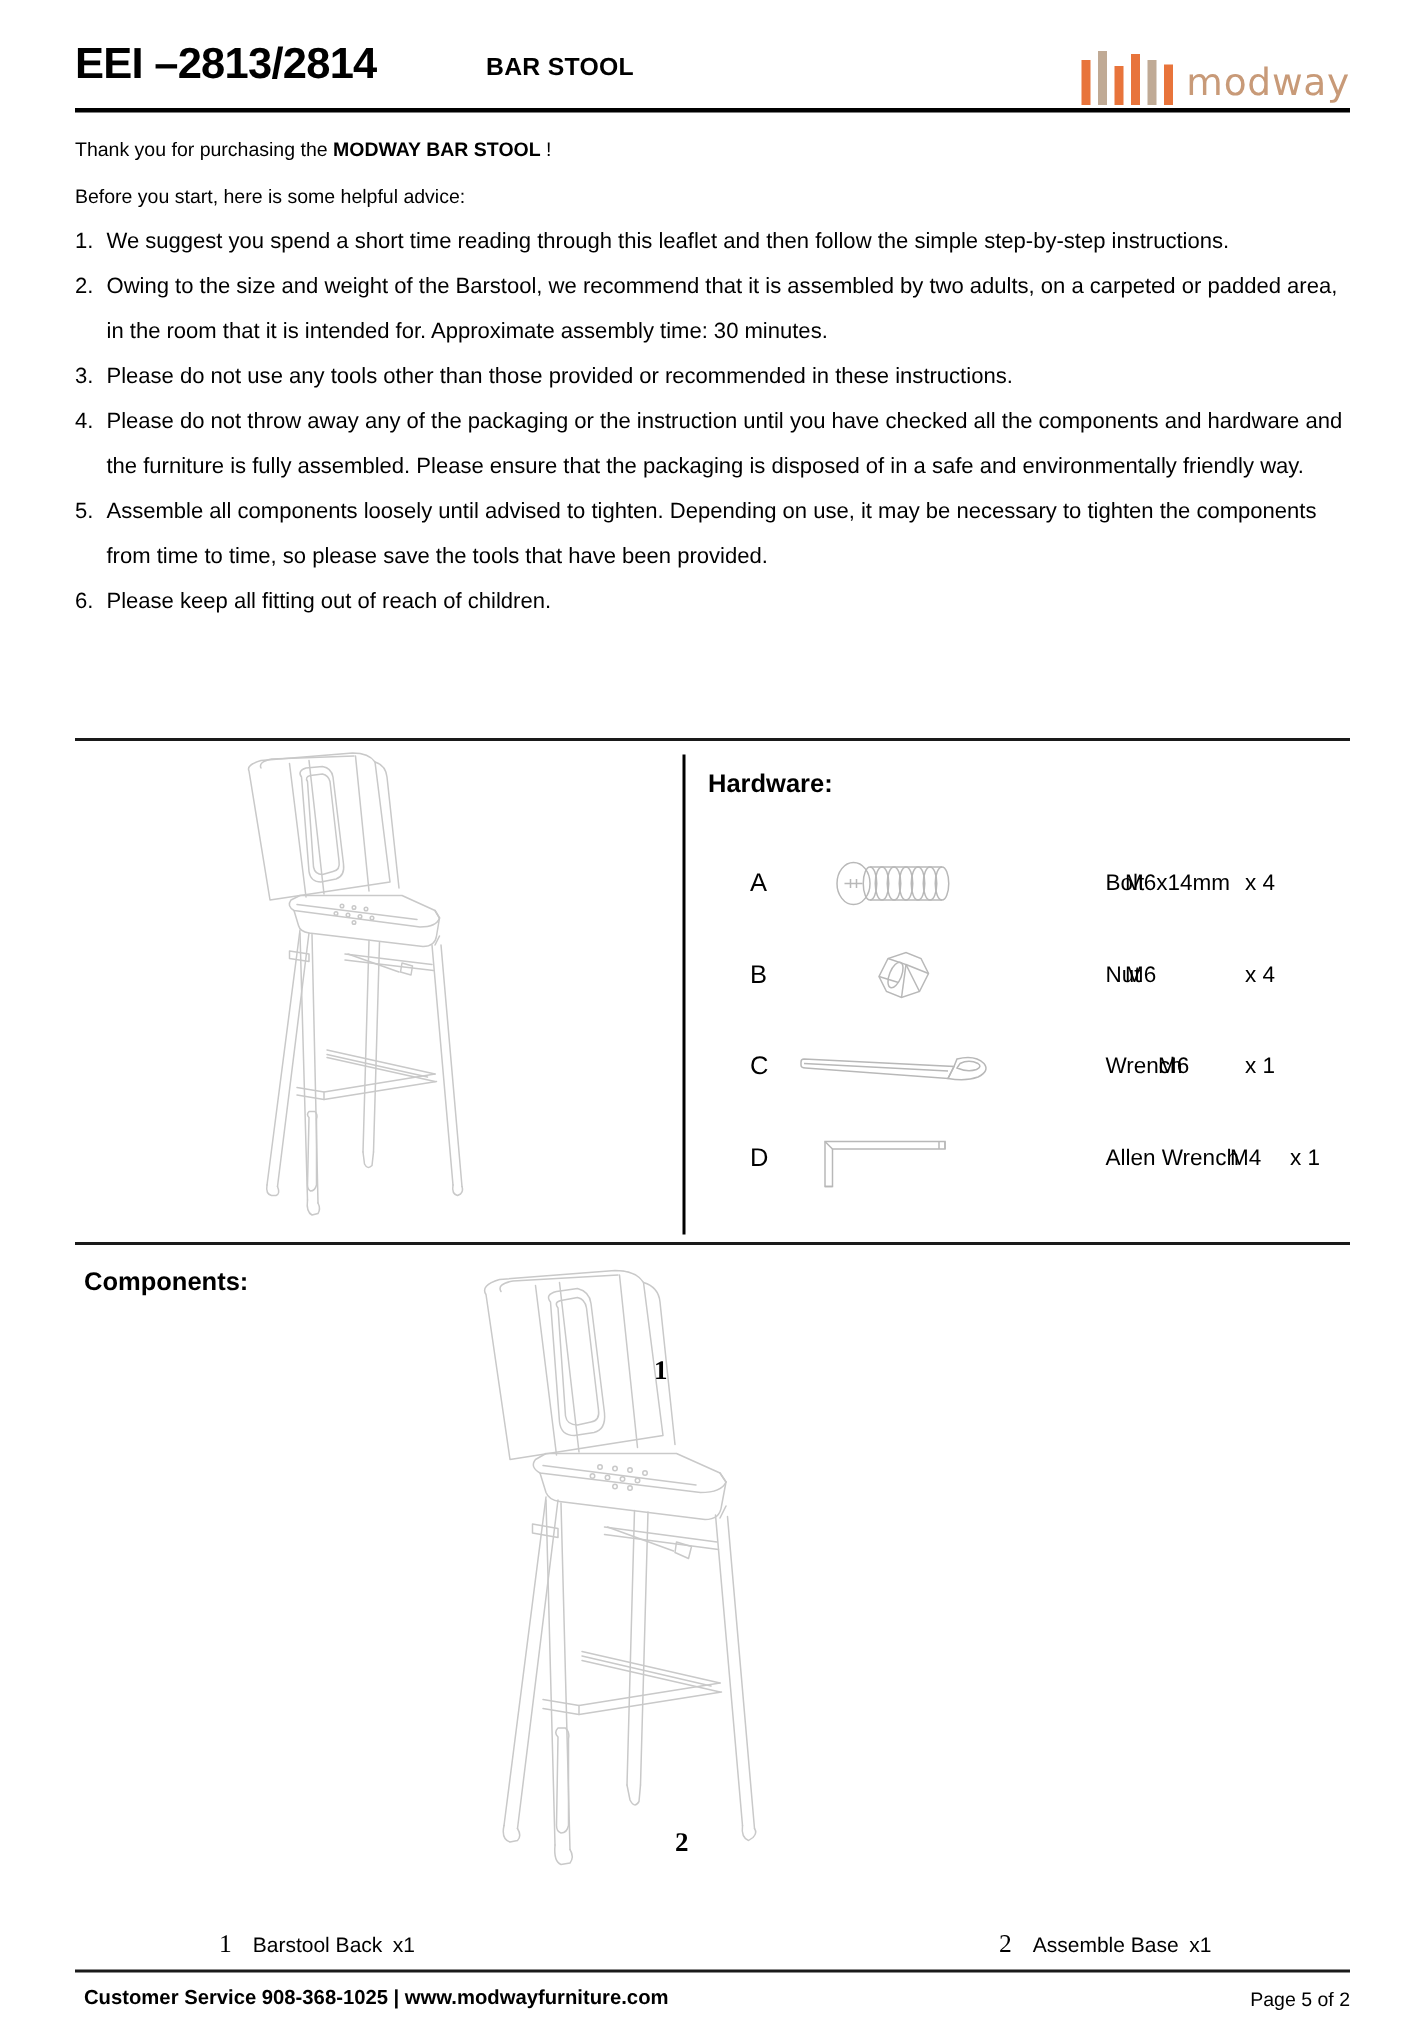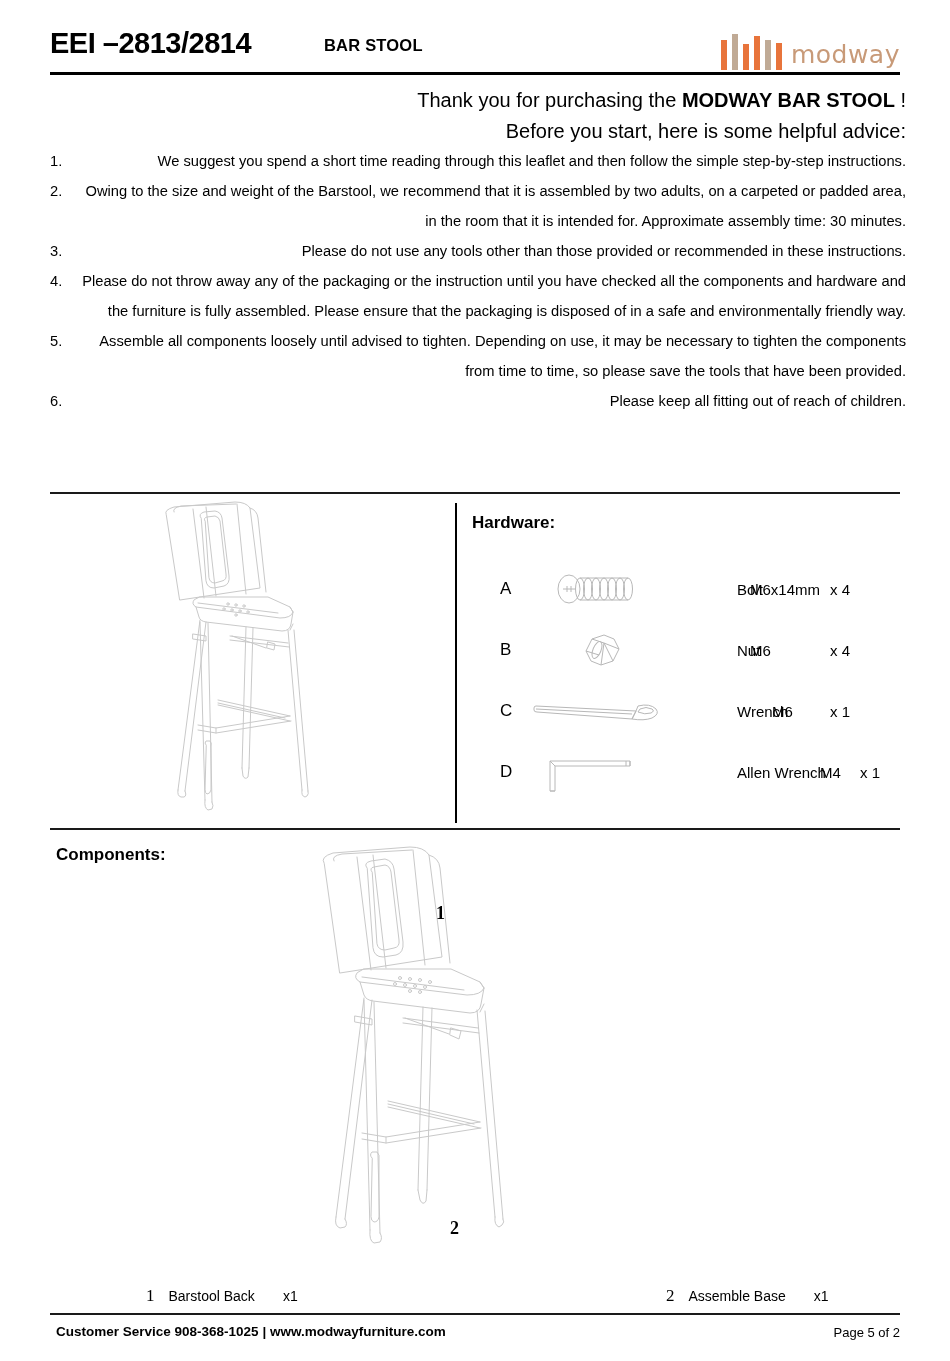--- a/index.html
+++ b/index.html
@@ -10,21 +10,20 @@
   body {
     font-family: "Liberation Sans", sans-serif;
     color: #000000;
   }
   #page {
     position: relative;
     width: 950px;
     height: 1361px;
     background: #ffffff;
     overflow: hidden;
-    text-align: right;
   }
 
   
   .header {
     position: absolute;
     left: 50px;
     top: 26px;
     width: 850px;
     height: 46px;
   }
@@ -87,21 +86,21 @@
   }
 
   
   .intro {
     position: absolute;
     left: 50px;
     top: 85px;
     width: 856px;
   }
   .para {
-    font-size: 20px;
+    font-size: 13px;
     line-height: 30px;
     margin: 0 0 0 0;
     padding: 0;
   }
   .para.greeting { margin-bottom: 1px; }
   .para b { font-weight: bold; }
   .numlist {
     margin: 0;
     padding: 0;
     list-style: none;
@@ -232,21 +231,21 @@
     font-size: 14px;
     white-space: nowrap;
   }
   .legend-num {
     font-size: 17px;
     font-family: "Liberation Serif", serif;
   }
   .legend-1 { left: 146px; top: 1286px; }
   .legend-2 { left: 666px; top: 1286px; }
   .legend-item .lg-label { margin-left: 14px; }
-  .legend-item .lg-qty { margin-left: 28px; }
+  .legend-item .lg-qty { margin-left: 7px; }
 
   
   .footer-rule {
     position: absolute;
     left: 50px;
     top: 1313px;
     width: 850px;
     height: 2px;
     background: #1a1a1a;
   }

